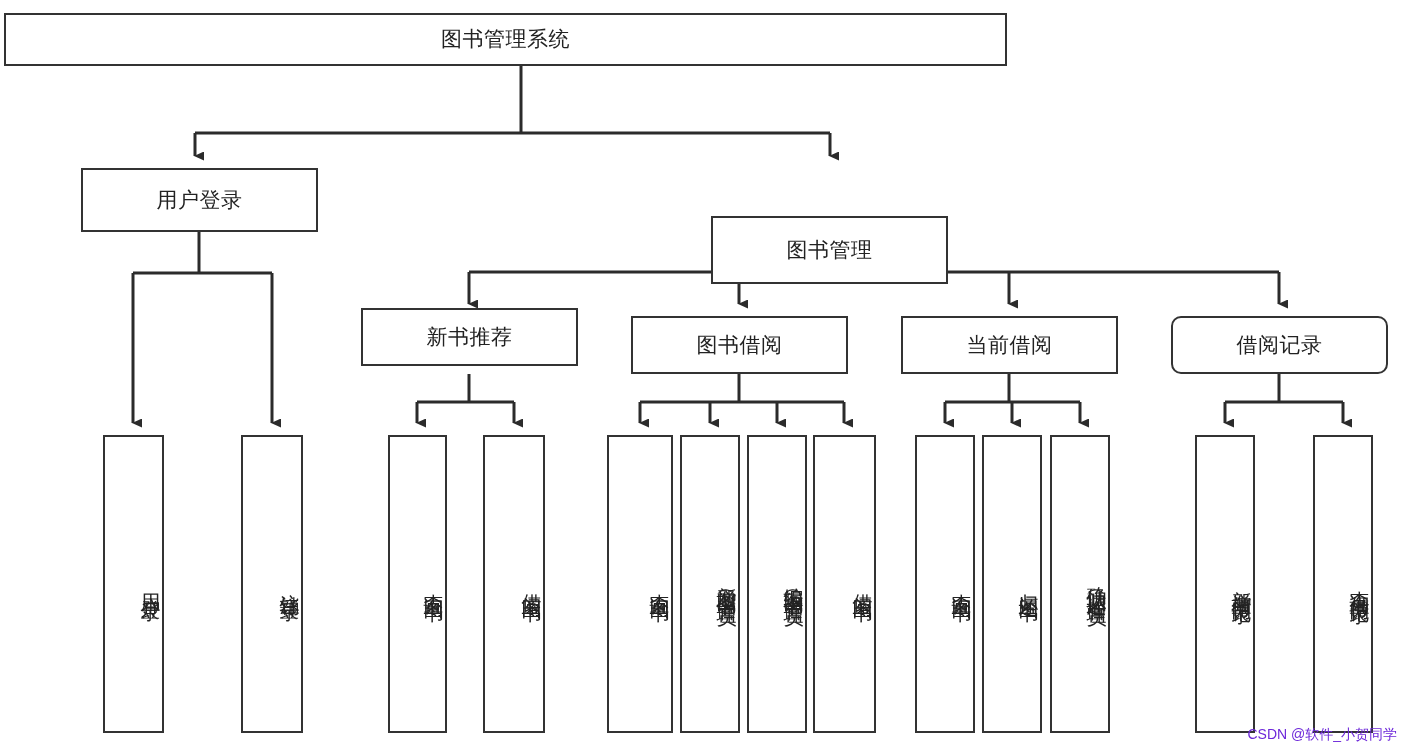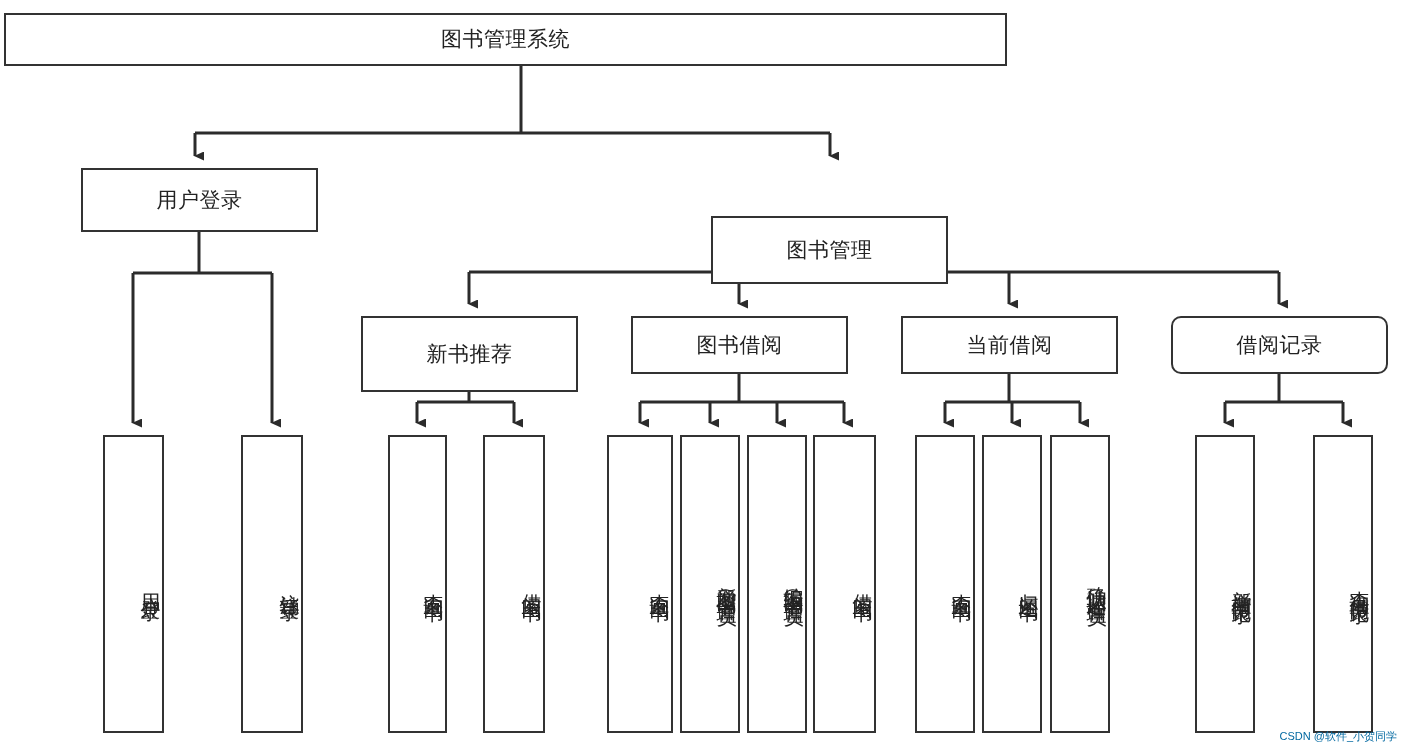--- a/index.html
+++ b/index.html
@@ -56,22 +56,22 @@
     white-space: nowrap;
   }
   .node-box.v .node-label {
     writing-mode: vertical-rl;
     text-orientation: upright;
   }
   #watermark {
     position: absolute;
     right: 8px;
     bottom: 3px;
-    font-size: 11px;
-    color: #0369a1;
+    font-size: 14px;
+    color: #6d28d9;
     white-space: nowrap;
     font-family: "Liberation Sans", "DejaVu Sans", sans-serif;
   }
 </style>
 </head>
 <body>
 
 <div id="diagram-root">
 
   <svg id="tree-svg" viewBox="0 0 1405 747" xmlns="http://www.w3.org/2000/svg">
@@ -140,21 +140,21 @@
     <span class="node-label">图书管理系统</span>
   </div>
 
   <div class="node-box h" id="node-user-login" style="left: 81px; top: 168px; width: 237px; height: 64px;">
     <span class="node-label">用户登录</span>
   </div>
   <div class="node-box h" id="node-book-manage" style="left: 711px; top: 168px; width: 237px; height: 68px; margin-top: 48px;">
     <span class="node-label">图书管理</span>
   </div>
 
-  <div class="node-box h" id="node-new-book-recommend" style="left: 361px; top: 316px; width: 217px; height: 76px; text-align: right;">
+  <div class="node-box h" id="node-new-book-recommend" style="left: 361px; top: 308px; width: 217px; height: 58px; text-align: right;">
     <span class="node-label">新书推荐</span>
   </div>
   <div class="node-box h" id="node-current-borrow" style="left: 901px; top: 316px; width: 217px; height: 58px;">
     <span class="node-label">当前借阅</span>
   </div>
   <div class="node-box h" id="node-book-borrow" style="left: 631px; top: 316px; width: 217px; height: 58px;">
     <span class="node-label">图书借阅</span>
   </div>
   <div class="node-box h" id="node-borrow-record" style="left: 1171px; top: 316px; width: 217px; height: 58px; border-radius: 10px;">
     <span class="node-label">借阅记录</span>

